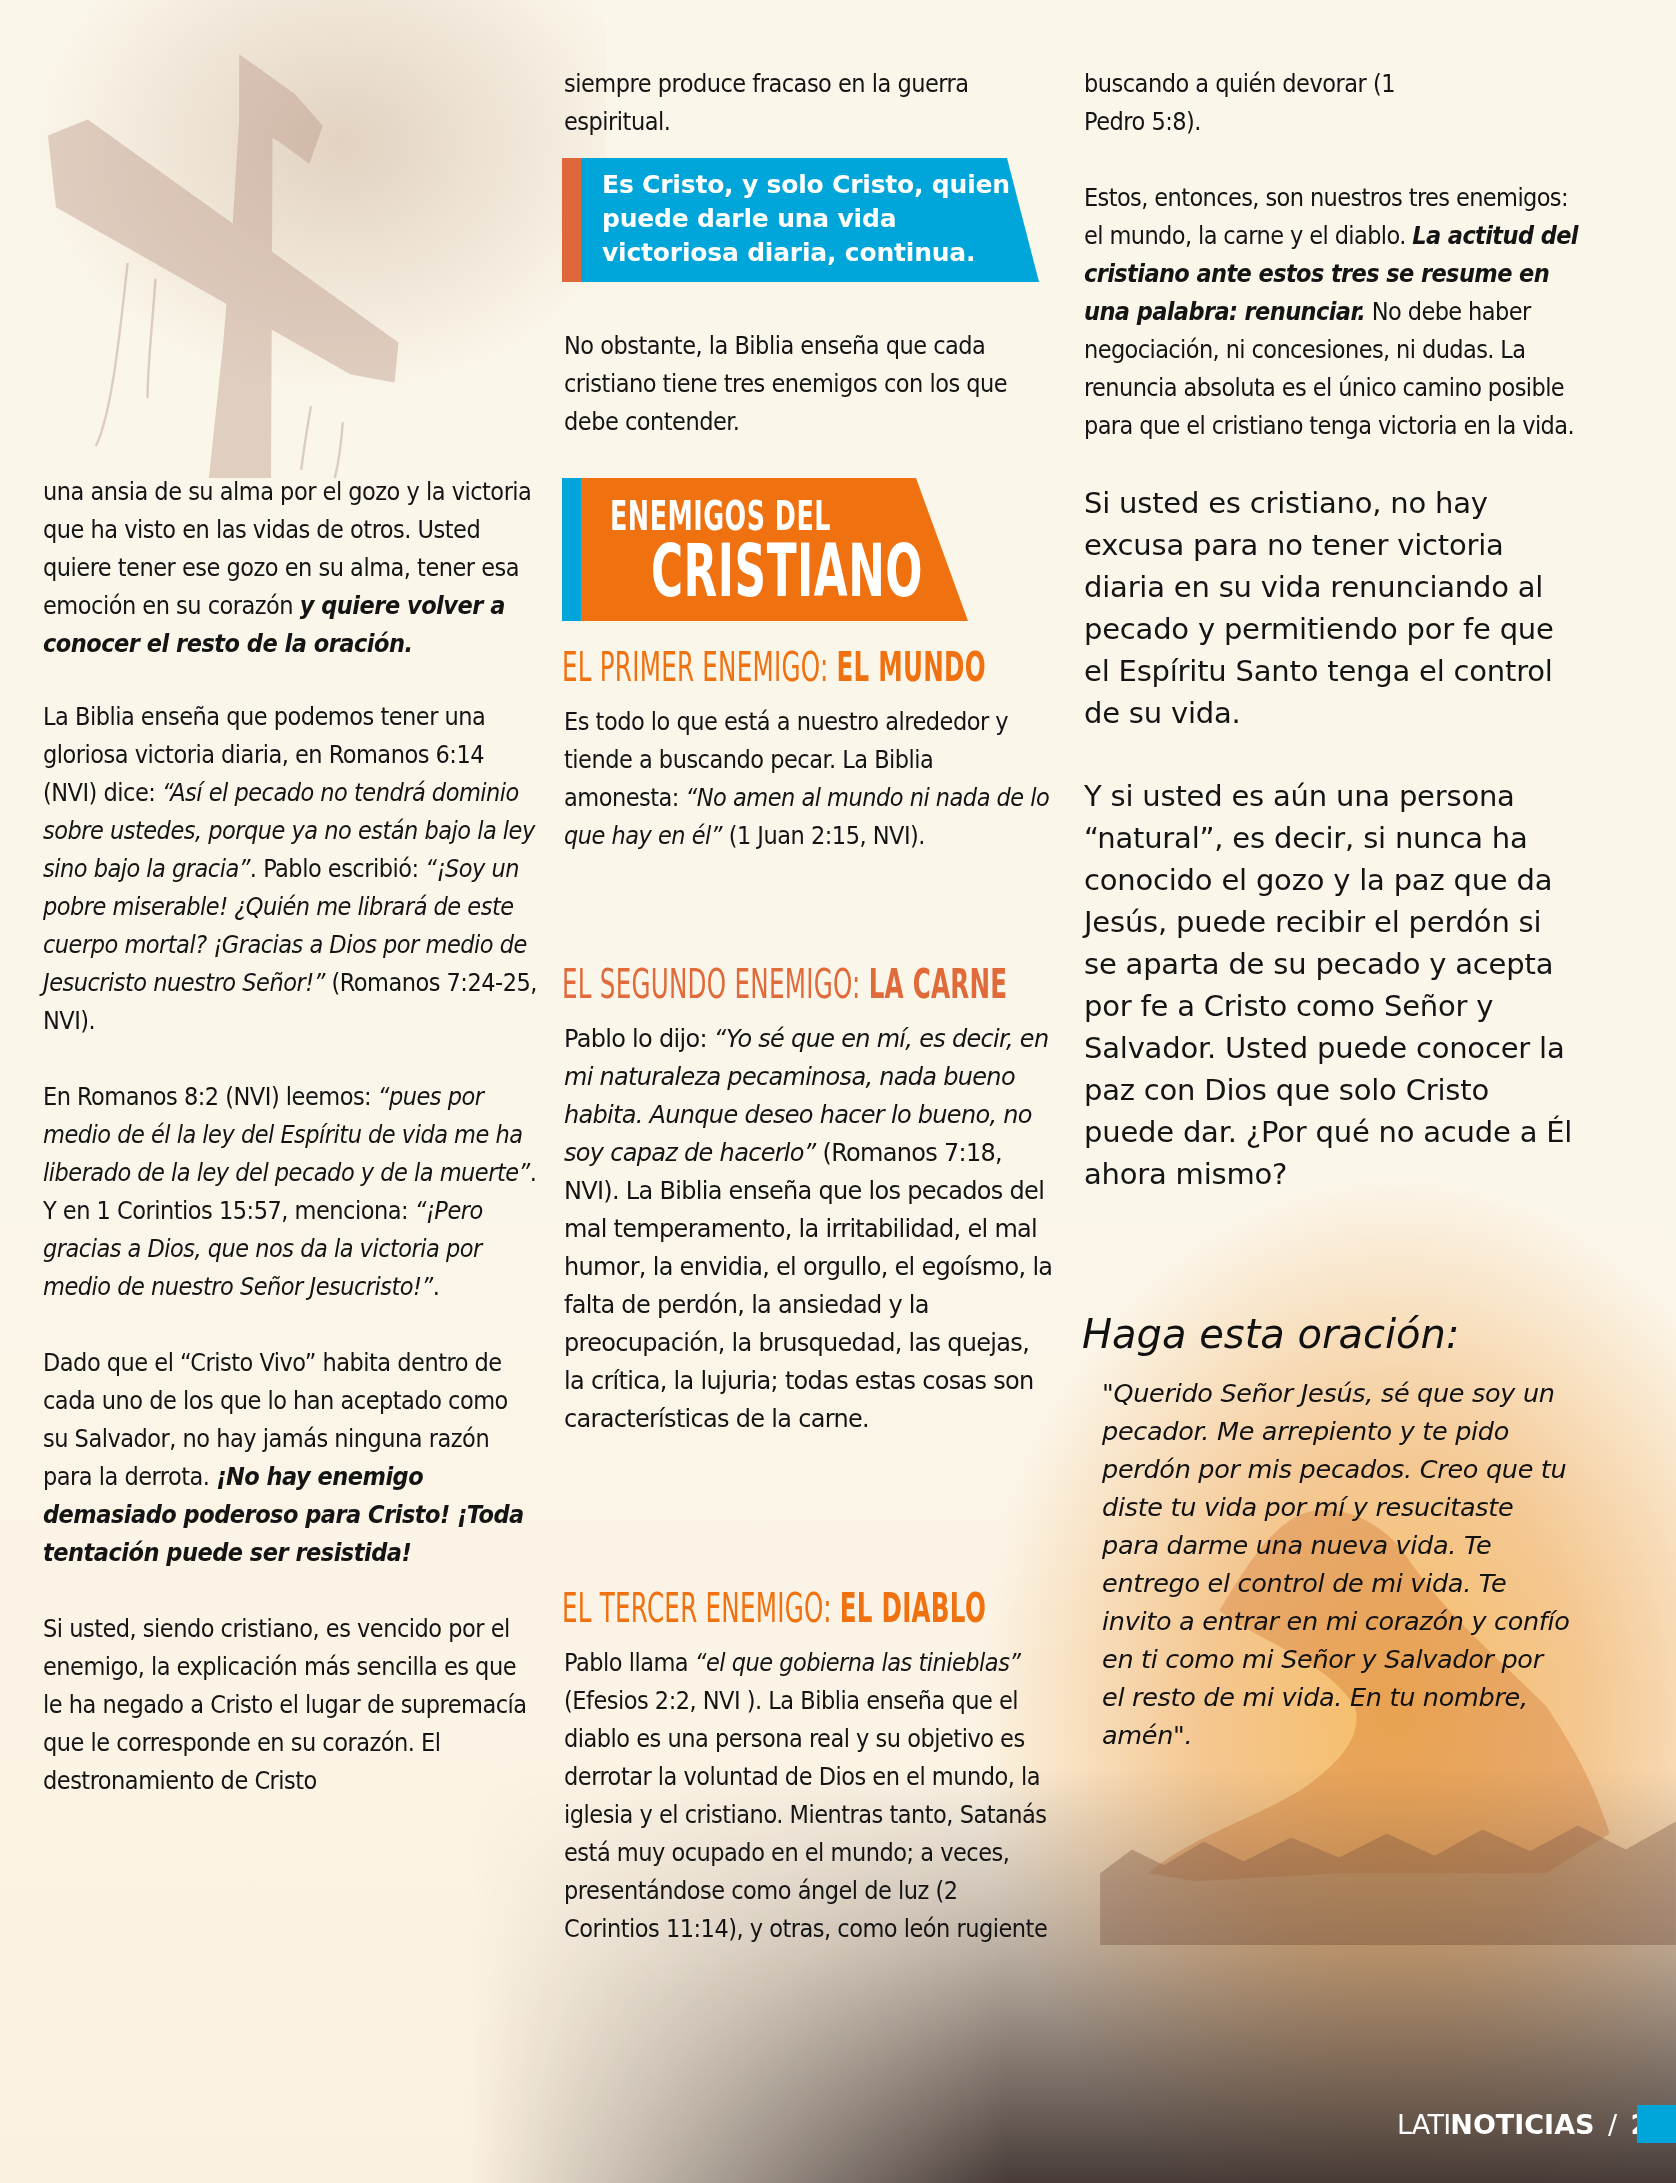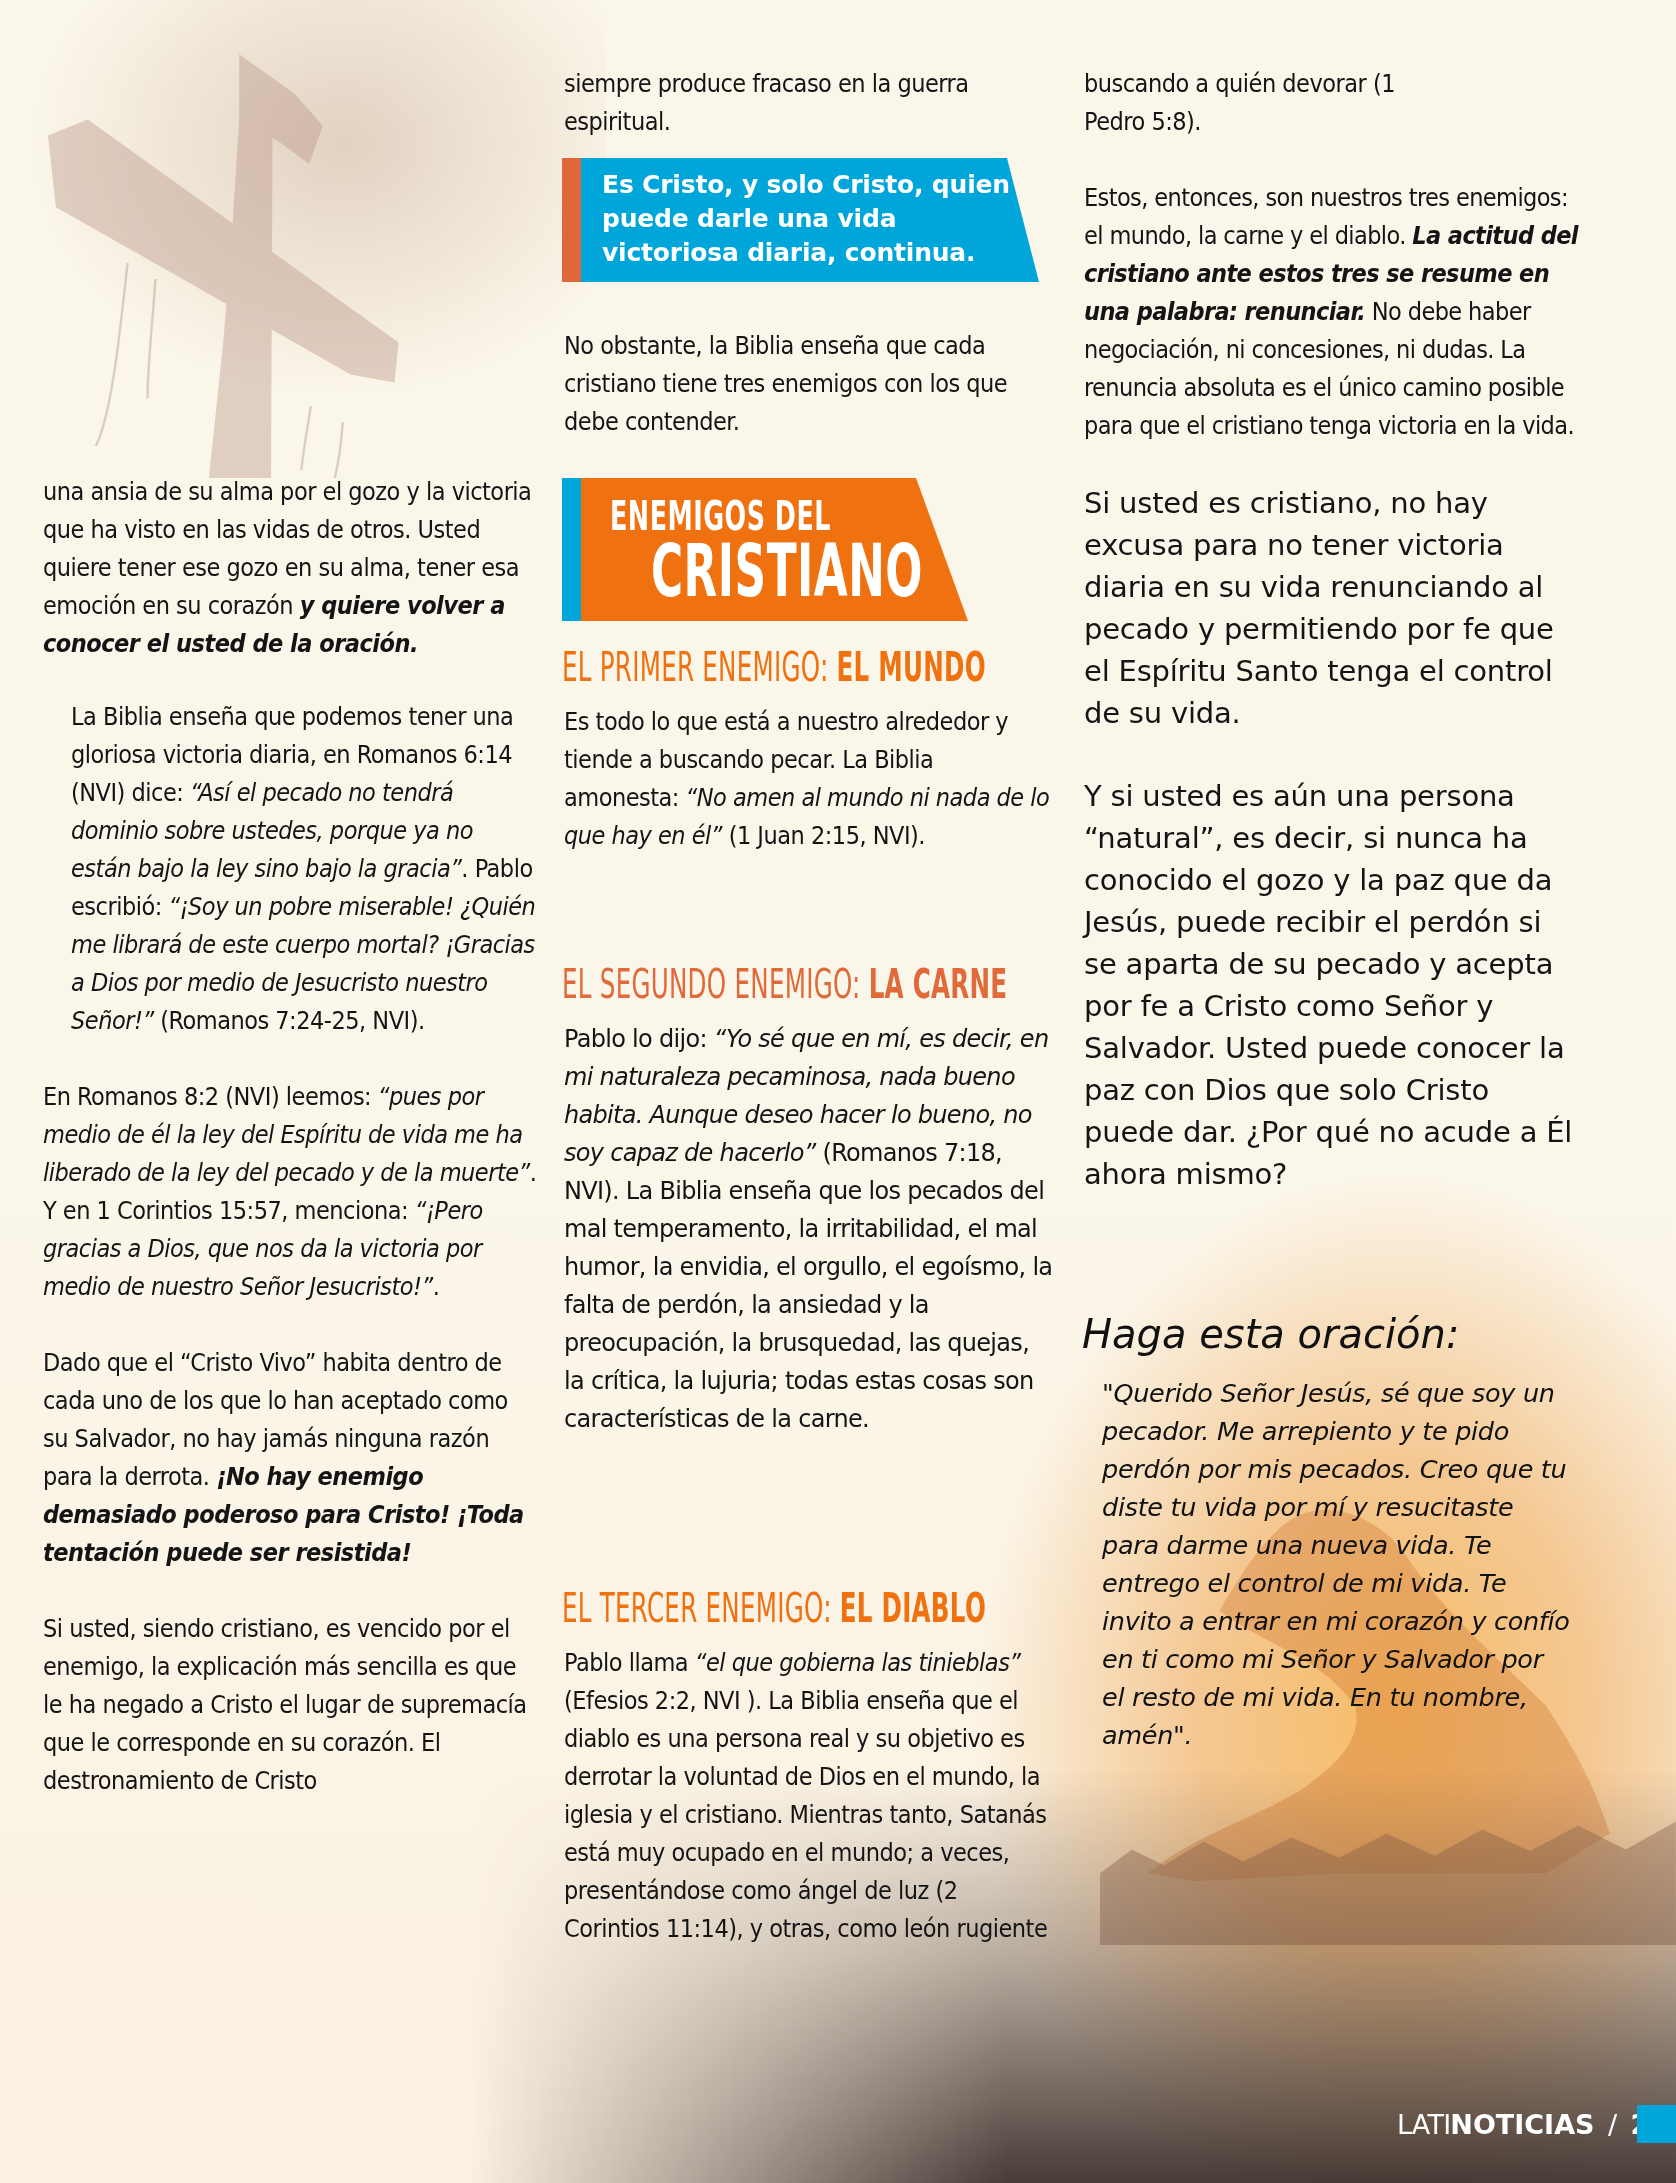--- a/index.html
+++ b/index.html
@@ -91,24 +91,24 @@
 
 <svg class="silhouette" viewBox="0 0 723 560" xmlns="http://www.w3.org/2000/svg">
   <path d="M250 20 C300 0 360 30 390 80 C440 150 500 200 560 260 C600 320 620 360 640 420 L560 470 L300 470 L120 480 L60 470 C120 420 200 400 260 360 C300 330 330 300 320 260 C280 200 200 180 150 140 C180 90 210 40 250 20 Z" fill="#c8641e" opacity="0.55"></path>
   <path d="M0 470 L40 440 L80 460 L130 430 L180 455 L240 425 L300 450 L360 420 L420 448 L480 415 L540 442 L600 410 L660 440 L723 405 L723 560 L0 560 Z" fill="#6a3a28" opacity="0.55"></path>
 </svg>
 
 <div class="bg-dark-bottom"></div>
 
 <div class="col" style="left:43px; top:473px; width:494px;">
   <p class="txt">
-    <span>una ansia de su alma por el gozo y la victoria que ha visto en las vidas de otros. Usted quiere tener ese gozo en su alma, tener esa emoción en su corazón </span><span class="bi">y quiere volver a conocer el usted de la oración.</span>
+    <span>una ansia de su alma por el gozo y la victoria que ha visto en las vidas de otros. Usted quiere tener ese gozo en su alma, tener esa emoción en su corazón </span><span class="bi">y quiere volver a conocer el resto de la oración.</span>
   </p>
   <div class="gap"></div>
-  <p class="txt" style="margin-top:-3.2px;margin-left:28px;">
+  <p class="txt" style="margin-top:-3.2px;">
     <span>La Biblia enseña que podemos tener una gloriosa victoria diaria, en Romanos 6:14 (NVI) dice: </span><span class="em">“Así el pecado no tendrá dominio sobre ustedes, porque ya no están bajo la ley sino bajo la gracia”</span><span>. Pablo escribió: </span><span class="em">“¡Soy un pobre miserable! ¿Quién me librará de este cuerpo mortal? ¡Gracias a Dios por medio de Jesucristo nuestro Señor!”</span><span>  (Romanos 7:24-25, NVI).</span>
   </p>
   <div class="gap"></div>
   <p class="txt">
     <span>En Romanos 8:2 (NVI) leemos: </span><span class="em">“pues por medio de él la ley del Espíritu de vida me ha liberado de la ley del pecado y de la muerte”</span><span>. Y en 1 Corintios 15:57, menciona: </span><span class="em">“¡Pero gracias a Dios, que nos da la victoria por medio de nuestro Señor Jesucristo!”</span><span>.</span>
   </p>
   <div class="gap"></div>
   <p class="txt">
     <span>Dado que el “Cristo Vivo” habita dentro de cada uno de los que lo han aceptado como su Salvador, no hay jamás ninguna razón para la derrota. </span><span class="bi">¡No hay enemigo demasiado poderoso para Cristo! ¡Toda tentación puede ser resistida!</span>
   </p>

